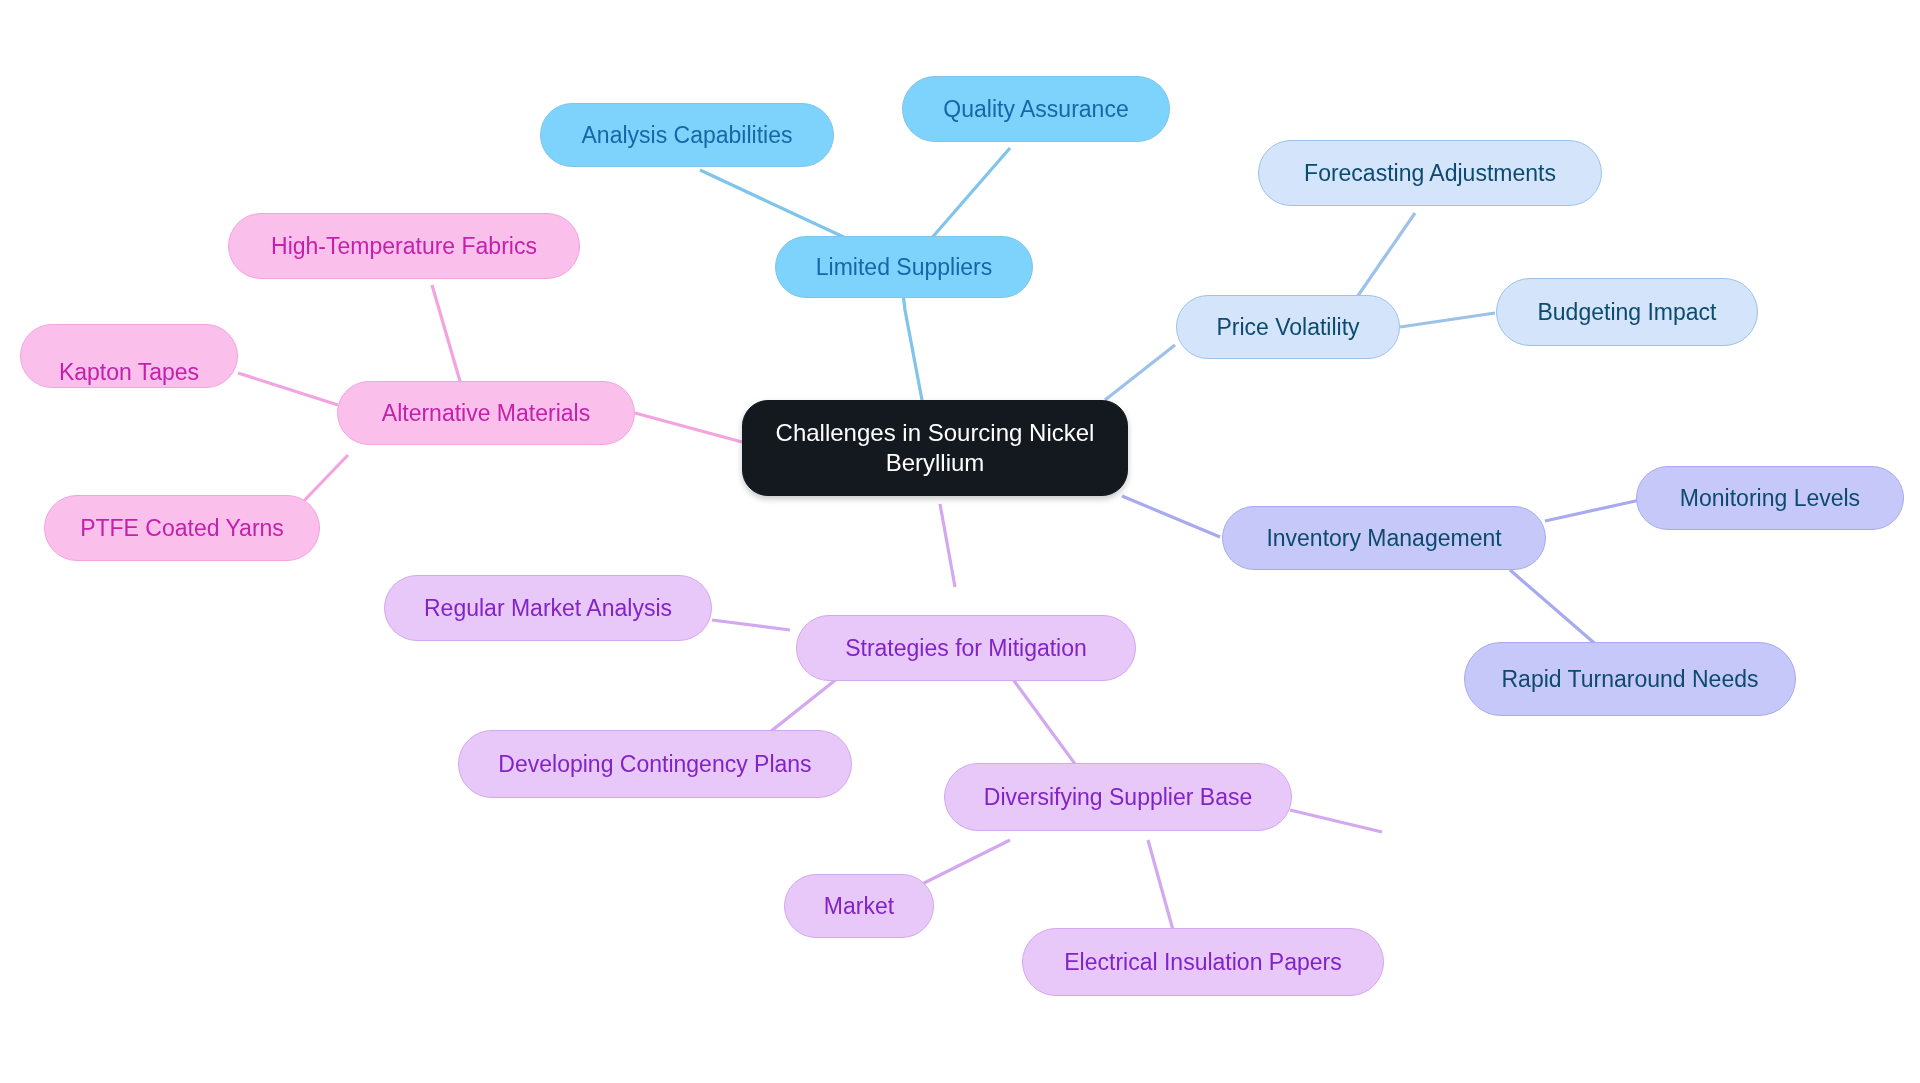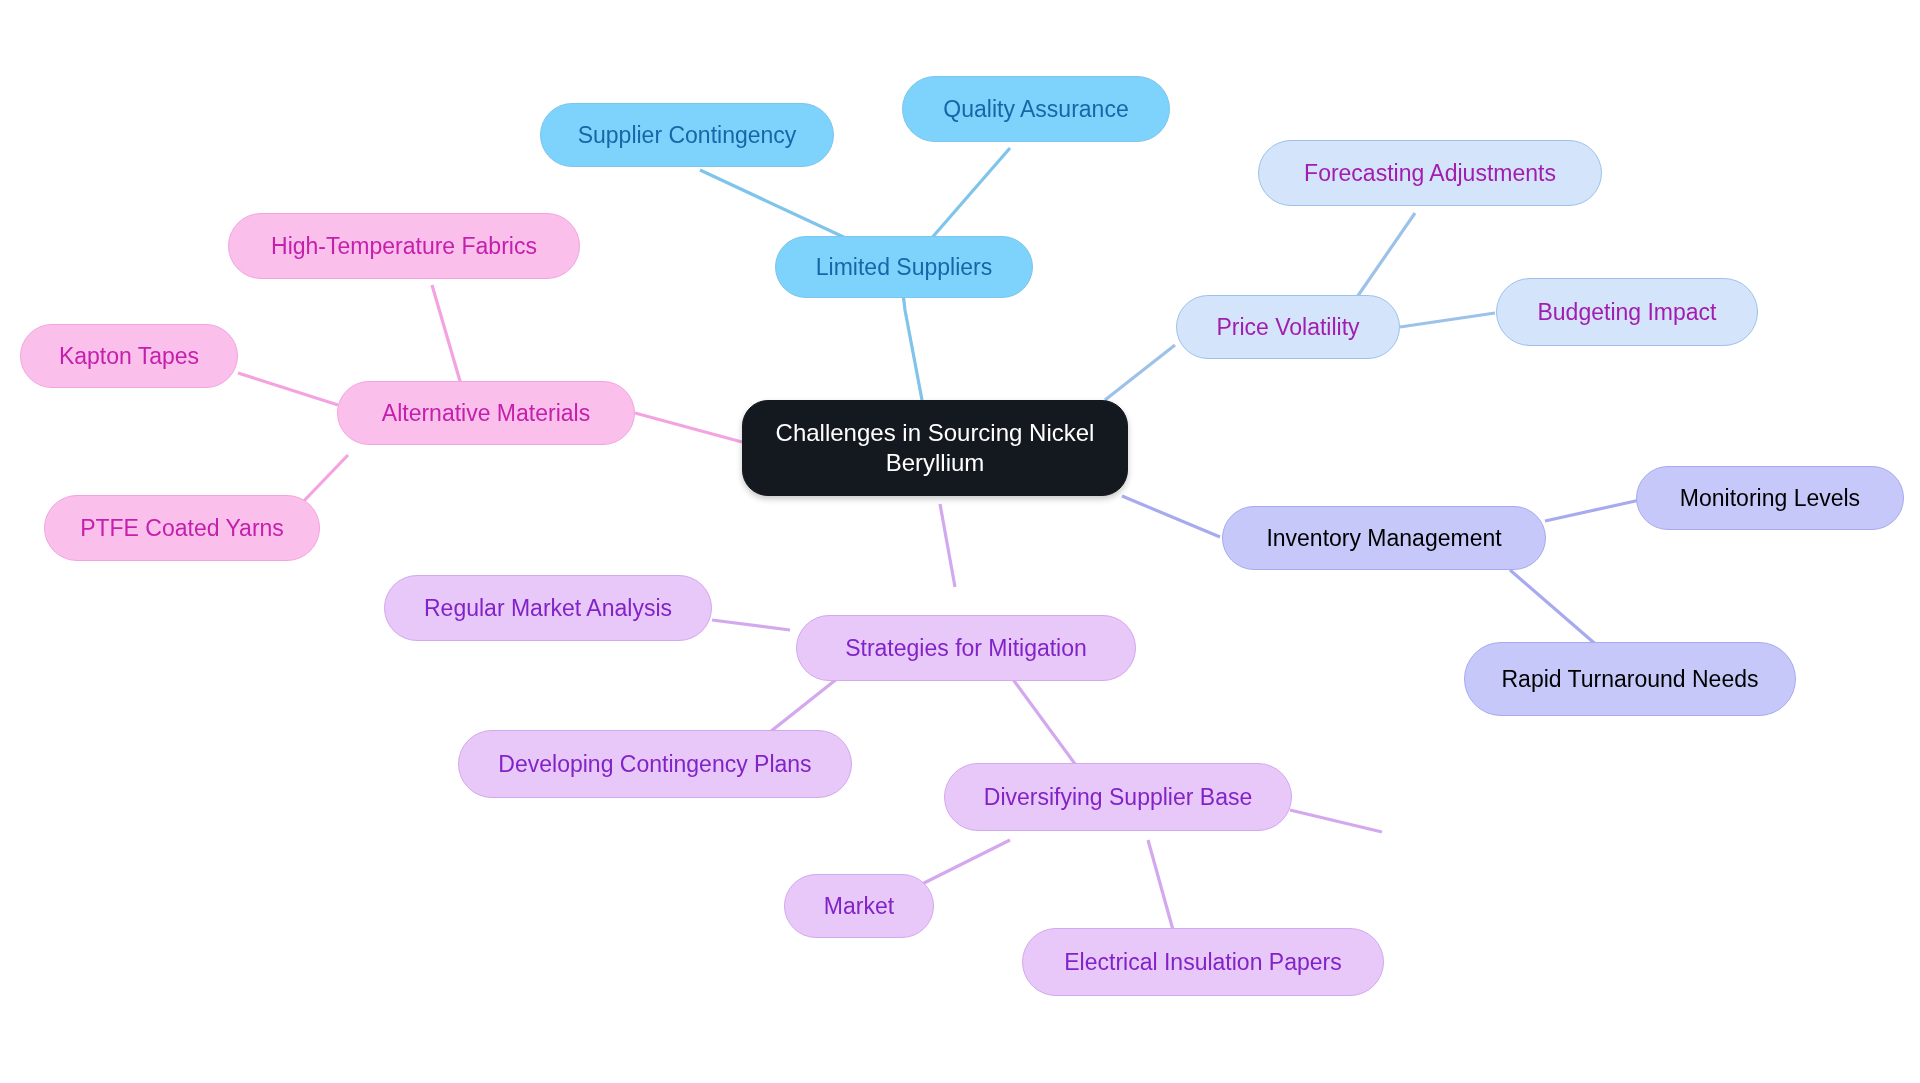--- a/index.html
+++ b/index.html
@@ -58,37 +58,37 @@
     background: #7dd3fc;
     border-color: #7fc4ea;
     color: #1667a8;
     font-size: 23px;
   }
 
   
   .node.paleblue {
     background: #d3e4fb;
     border-color: #9dc2ea;
-    color: #a21caf;
+    color: #0c4a6e;
     font-size: 23px;
   }
 
   
   .node.pink {
     background: #fbbfec;
     border-color: #f3a4e0;
     color: #c420ab;
     font-size: 23px;
   }
 
   
   .node.periwinkle {
     background: #c6c8fa;
     border-color: #a8aaef;
-    color: #000000;
+    color: #0c4a6e;
     font-size: 23px;
   }
 
   
   .node.violet {
     background: #e8c8f9;
     border-color: #d3a8ef;
     color: #8223c7;
     font-size: 23px;
   }
@@ -143,21 +143,21 @@
 
   <div class="node root" style="left:742px; top:400px; width:386px; height:96px;">
     <span>Challenges in Sourcing Nickel Beryllium</span>
   </div>
 
   <div class="node blue" style="left:775px; top:236px; width:258px; height:62px;">
     <span>Limited Suppliers</span>
   </div>
 
   <div class="node blue" style="left:540px; top:103px; width:294px; height:64px;">
-    <span>Supplier Contingency</span>
+    <span>Analysis Capabilities</span>
   </div>
 
   <div class="node blue" style="left:902px; top:76px; width:268px; height:66px;">
     <span>Quality Assurance</span>
   </div>
 
   <div class="node paleblue" style="left:1176px; top:295px; width:224px; height:64px;">
     <span>Price Volatility</span>
   </div>
 
@@ -170,21 +170,21 @@
   </div>
 
   <div class="node pink" style="left:337px; top:381px; width:298px; height:64px;">
     <span>Alternative Materials</span>
   </div>
 
   <div class="node pink" style="left:228px; top:213px; width:352px; height:66px;">
     <span>High-Temperature Fabrics</span>
   </div>
 
-  <div class="node pink" style="left:20px; top:324px; width:218px; height:64px;">
+  <div class="node pink" style="left:20px; top:324px; width:218px; height:64px;align-items:flex-end;">
     <span>Kapton Tapes</span>
   </div>
 
   <div class="node pink" style="left:44px; top:495px; width:276px; height:66px;">
     <span>PTFE Coated Yarns</span>
   </div>
 
   <div class="node periwinkle" style="left:1222px; top:506px; width:324px; height:64px;">
     <span>Inventory Management</span>
   </div>

